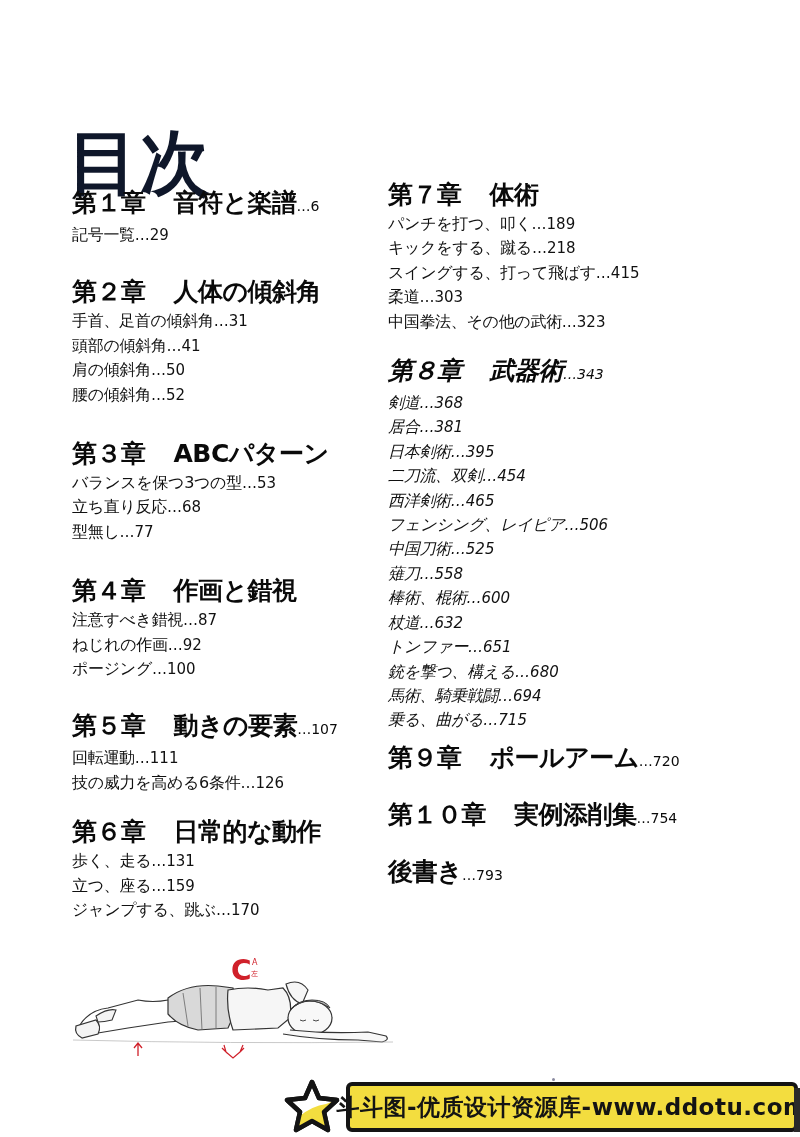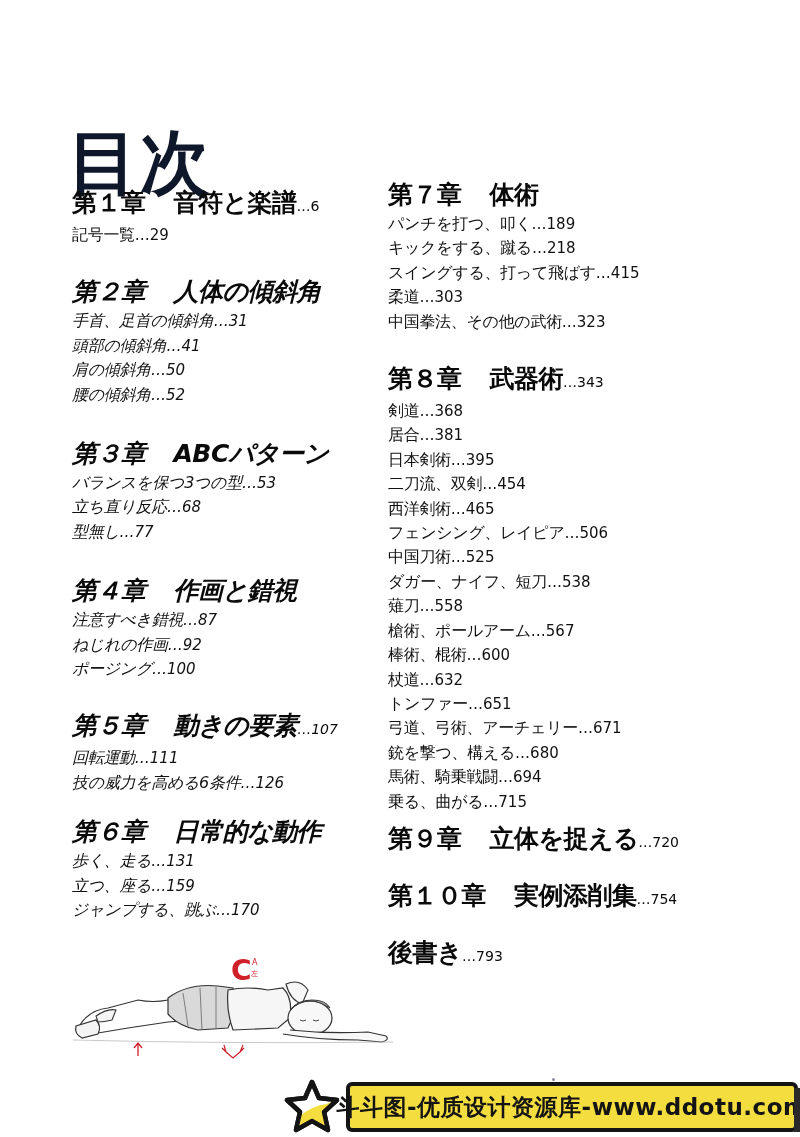--- a/index.html
+++ b/index.html
@@ -27,30 +27,30 @@
   .chapter-gap { display: inline-block; width: 28px; }
   .chapter-name { display: inline-block; }
   .page-ref { font-weight: normal; font-size: 14px; letter-spacing: 0; }
   .dots { font-weight: normal; font-size: 14px; letter-spacing: 0; }
 
   .entries { list-style: none; }
   .entry { font-size: 16px; line-height: 24.4px; white-space: nowrap; color: #111111; letter-spacing: -0.3px; }
   .entry .page-ref { font-size: 15px; }
   .entry .dots { font-size: 15px; }
 
-  .col-left .chapter + .chapter { margin-top: 20px; font-style: italic; }
+  .col-left .chapter + .chapter { margin-top: 20px; }
   .col-left .ch1 { }
   .col-left .ch2 { margin-top: 28px !important; }
   .col-left .ch3 { margin-top: 30px !important; }
   .col-left .ch4 { margin-top: 30px !important; }
   .col-left .ch5 { margin-top: 28px !important; }
   .col-left .ch6 { margin-top: 20px !important; }
 
   .col-right .ch7 { }
-  .col-right .ch8 { margin-top: 28px; }
+  .col-right .ch8 { margin-top: 20px; font-style: italic; }
   .col-right .ch9 { margin-top: 8px; }
   .col-right .ch10 { margin-top: 20px; }
   .col-right .afterword { margin-top: 20px; }
 
   .illustration {
     position: absolute; left: 68px; top: 948px; width: 330px; height: 115px;
   }
 
   .watermark {
     position: absolute; left: 282px; top: 1076px; width: 518px; height: 58px;
@@ -182,38 +182,35 @@
       <span class="page-ref">343</span>
     </div>
     <ul class="entries">
       <li class="entry"><span>剣道</span><span class="dots">…</span><span class="page-ref">368</span></li>
       <li class="entry"><span>居合</span><span class="dots">…</span><span class="page-ref">381</span></li>
       <li class="entry"><span>日本剣術</span><span class="dots">…</span><span class="page-ref">395</span></li>
       <li class="entry"><span>二刀流、双剣</span><span class="dots">…</span><span class="page-ref">454</span></li>
       <li class="entry"><span>西洋剣術</span><span class="dots">…</span><span class="page-ref">465</span></li>
       <li class="entry"><span>フェンシング、レイピア</span><span class="dots">…</span><span class="page-ref">506</span></li>
       <li class="entry"><span>中国刀術</span><span class="dots">…</span><span class="page-ref">525</span></li>
-      <li class="entry"><span>ダガー、ナイフ、短刀</span><span class="dots">…</span><span class="page-ref">538</span></li>
       <li class="entry"><span>薙刀</span><span class="dots">…</span><span class="page-ref">558</span></li>
-      <li class="entry"><span>槍術、ポールアーム</span><span class="dots">…</span><span class="page-ref">567</span></li>
       <li class="entry"><span>棒術、棍術</span><span class="dots">…</span><span class="page-ref">600</span></li>
       <li class="entry"><span>杖道</span><span class="dots">…</span><span class="page-ref">632</span></li>
       <li class="entry"><span>トンファー</span><span class="dots">…</span><span class="page-ref">651</span></li>
-      <li class="entry"><span>弓道、弓術、アーチェリー</span><span class="dots">…</span><span class="page-ref">671</span></li>
       <li class="entry"><span>銃を撃つ、構える</span><span class="dots">…</span><span class="page-ref">680</span></li>
       <li class="entry"><span>馬術、騎乗戦闘</span><span class="dots">…</span><span class="page-ref">694</span></li>
       <li class="entry"><span>乗る、曲がる</span><span class="dots">…</span><span class="page-ref">715</span></li>
     </ul>
   </section>
 
   <section class="chapter ch9">
     <div class="chapter-heading">
       <span class="chapter-num">第９章</span>
       <span class="chapter-gap"></span>
-      <span class="chapter-name">立体を捉える</span>
+      <span class="chapter-name">ポールアーム</span>
       <span class="dots">…</span>
       <span class="page-ref">720</span>
     </div>
   </section>
 
   <section class="chapter ch10">
     <div class="chapter-heading">
       <span class="chapter-num">第１０章</span>
       <span class="chapter-gap"></span>
       <span class="chapter-name">実例添削集</span>

